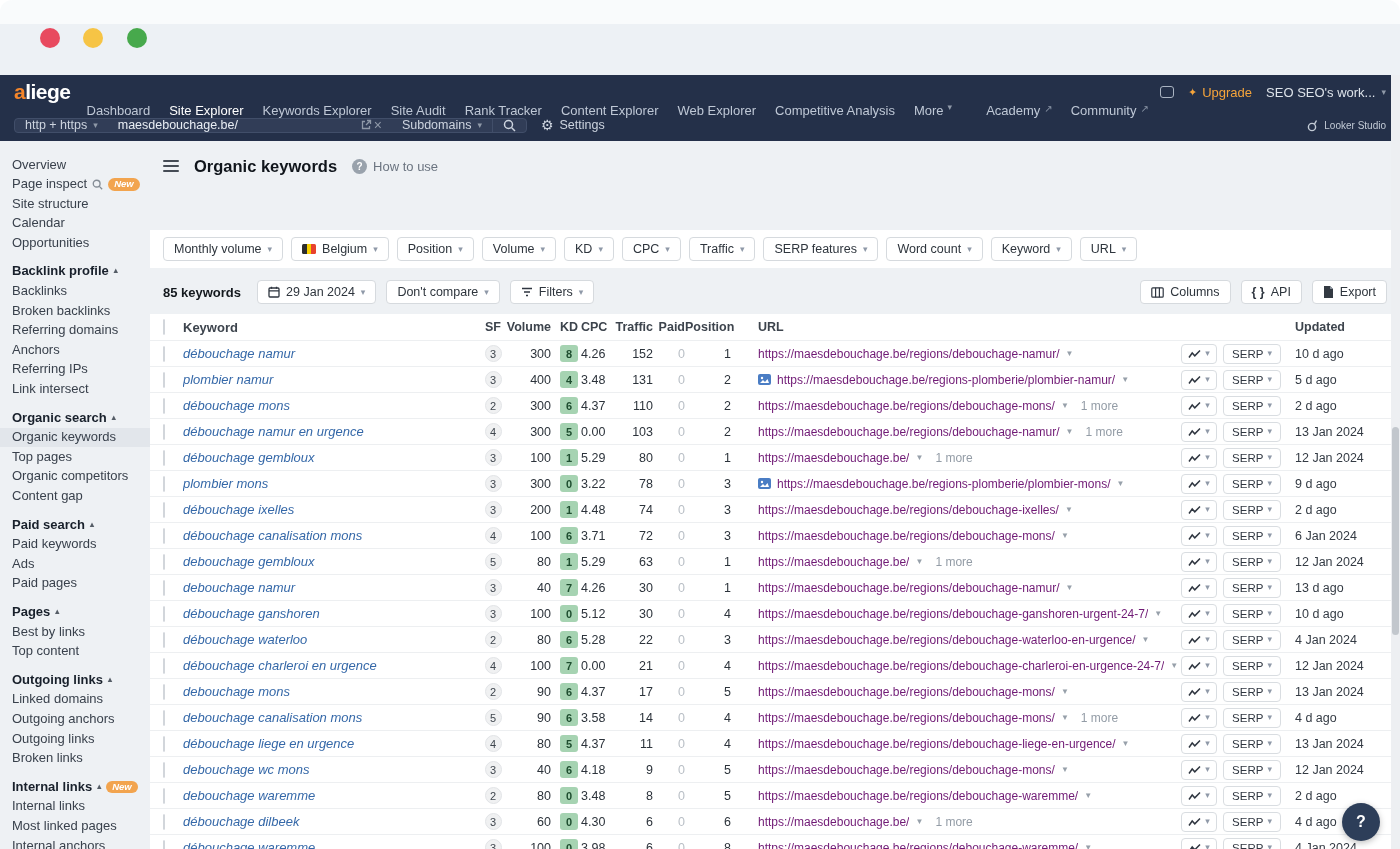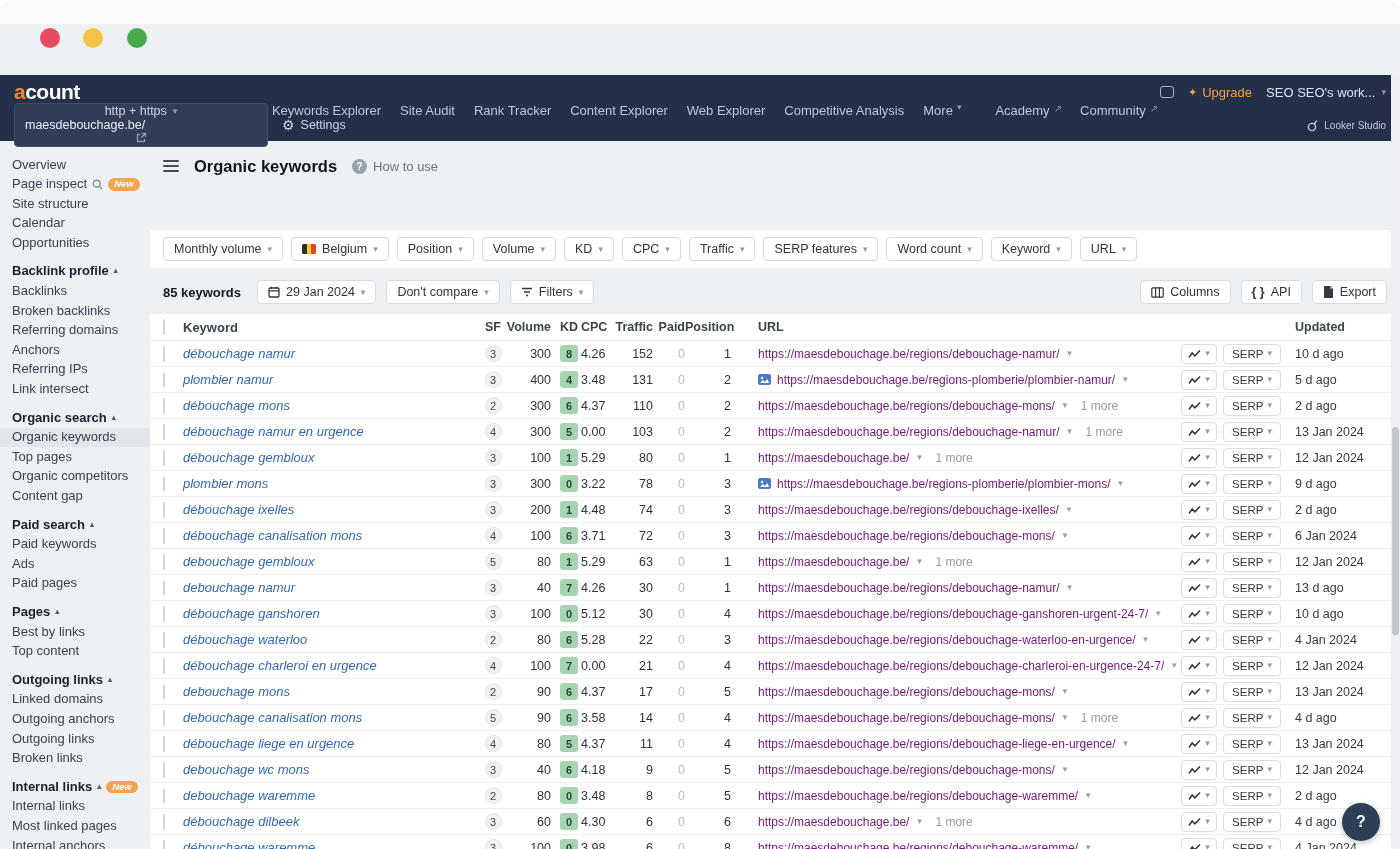--- a/index.html
+++ b/index.html
@@ -27,22 +27,22 @@
   .ext-arrow { font-size:10px; color:#8d98a9; }
   .nav-right { margin-left:auto; display:flex; align-items:center; gap:14px; }
   .device-icon { width:14px; height:12px; border:1.6px solid #aab4c2; border-radius:3px; display:inline-block; }
   .upgrade { color:#f5a43b; display:flex; align-items:center; gap:5px; }
   .sparkle-icon { font-size:11px; }
   .account { color:#dde3ea; display:flex; align-items:center; gap:6px; }
   .caret { font-size:9px; color:#8f99a8; line-height:1; }
   .nav-item .caret, .account .caret { color:#8f99a8; }
 
   .nav-row2 { height:32px; display:flex; align-items:center; padding:0 14px; font-size:12.5px; }
-  .searchpill { display:flex; align-items:center; height:44px; background:#313d57;
-    border:1px solid #414e69; border-radius:4px; overflow:hidden;flex-direction:column; }
+  .searchpill { display:flex; align-items:center; height:15px; background:#313d57;
+    border:1px solid #414e69; border-radius:4px; overflow:hidden; }
   .sp-seg { display:flex; align-items:center; gap:6px; padding:0 10px; height:100%; color:#cdd4df; }
   .sp-seg + .sp-seg { border-left:1px solid #414e69; }
   .domain-input { width:252px; background:transparent; border:none; outline:none;
     color:#e9eef4; font-size:12.5px; font-family:inherit; padding:0 10px; }
   .inline-icon { display:inline-flex; align-items:center; color:#8f99a8; }
   .x-icon { font-size:14px; color:#8f99a8; padding:0 10px 0 2px; cursor:pointer; }
   .settings { display:flex; align-items:center; gap:6px; margin-left:14px; color:#cdd4df; }
   .gear-glyph { font-size:14px; color:#cdd4df; }
   .looker { margin-left:auto; display:flex; align-items:center; gap:6px; color:#c3cbd6; font-size:10px; }
 
@@ -129,21 +129,21 @@
 <div class="window">
 
   <div class="chrome">
     <span class="dot red"></span>
     <span class="dot yellow"></span>
     <span class="dot green"></span>
   </div>
 
   <div class="topnav">
     <div class="nav-row1">
-      <div class="logo"><span class="logo-a">a</span><span>count</span></div>
+      <div class="logo"><span class="logo-a">a</span><span>liege</span></div>
       <div class="nav-items">
 
           <a class="nav-item">
             <span>Dashboard</span>
 
           </a>
 
           <a class="nav-item active">
             <span>Site Explorer</span>
 

